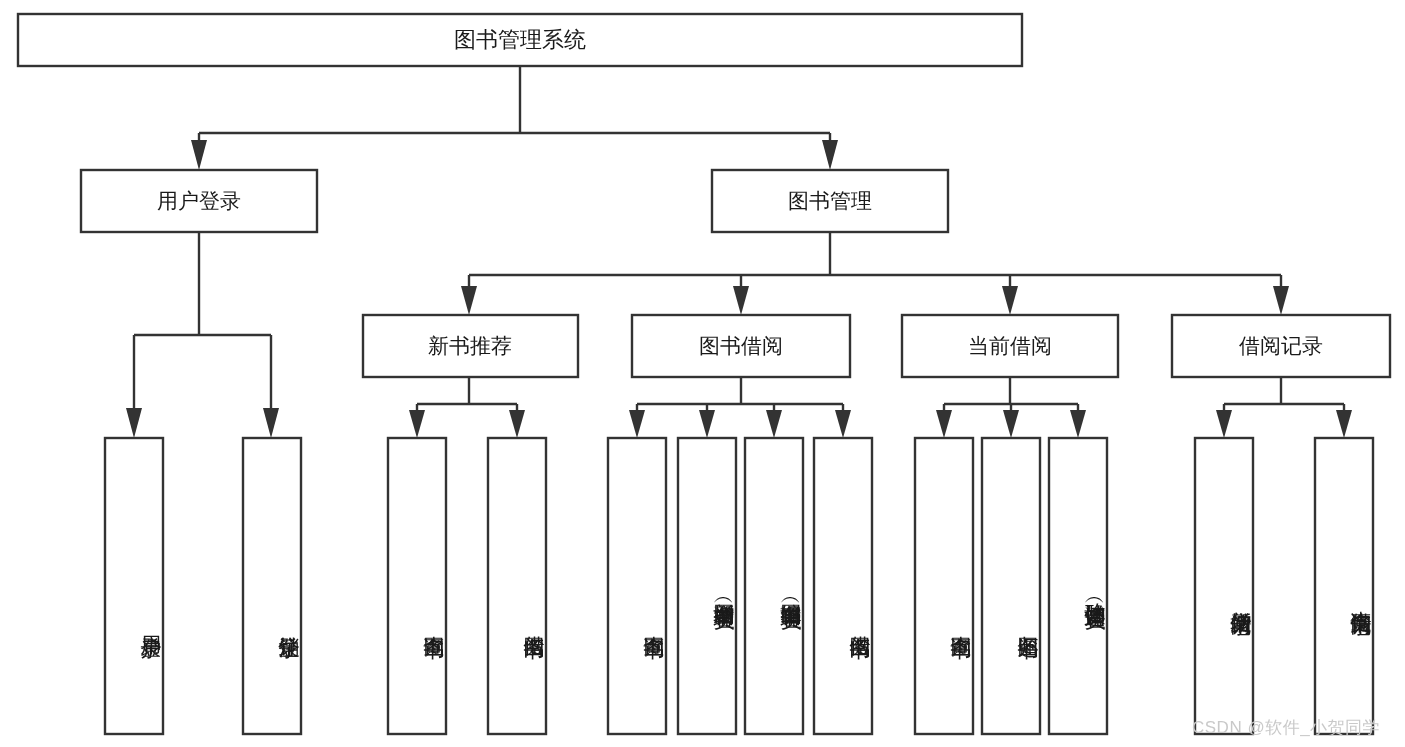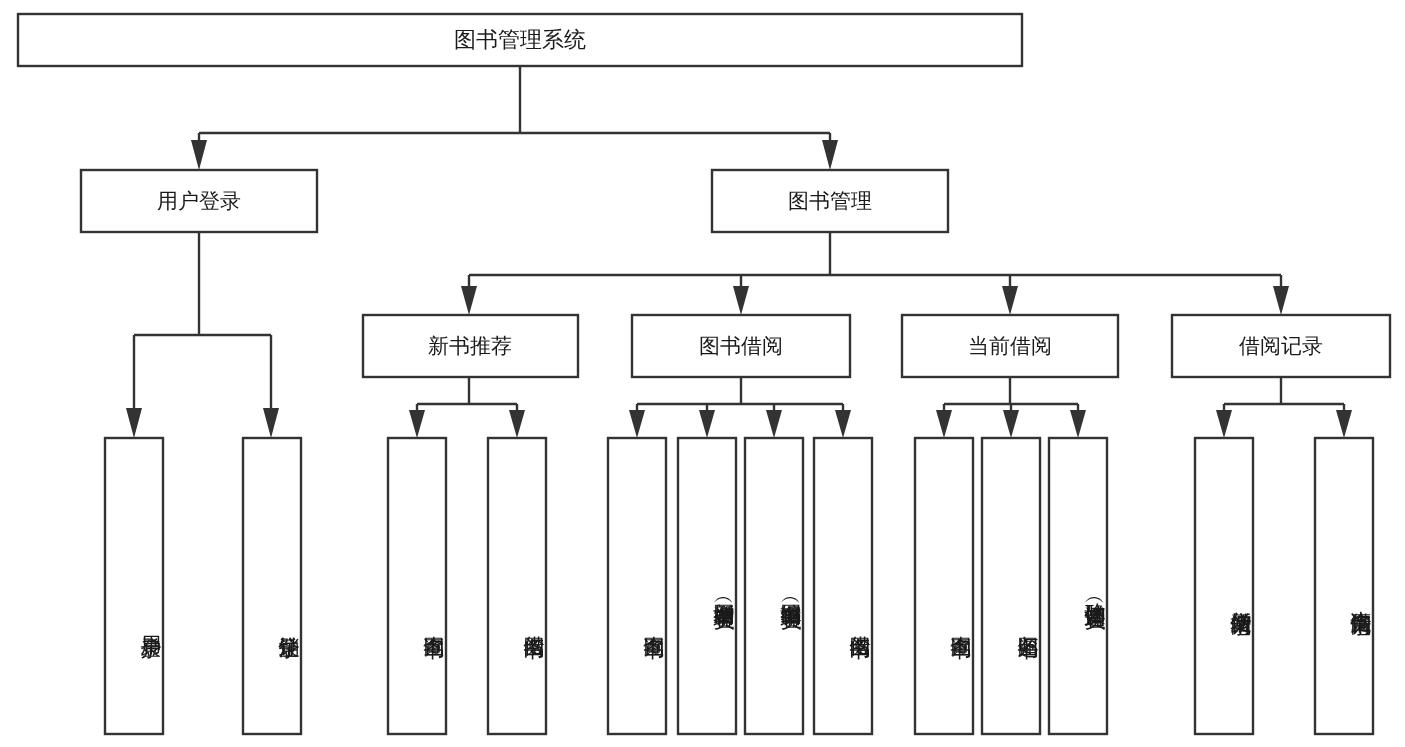--- a/index.html
+++ b/index.html
@@ -213,14 +213,15 @@
   <div class="vlabel" style="left:608px; top:508px;  width:58px; height:226px;">查询图书</div>
   <div class="vlabel" style="left:678px; top:446px;  width:58px; height:288px;">新增图书（管理员）</div>
   <div class="vlabel" style="left:745px; top:446px;  width:58px; height:288px;">编辑图书（管理员）</div>
   <div class="vlabel" style="left:814px; top:508px;  width:58px; height:226px;">借阅图书</div>
   <div class="vlabel" style="left:915px; top:508px;  width:58px; height:226px;">查询图书</div>
   <div class="vlabel" style="left:982px; top:508px;  width:58px; height:226px;">归还图书</div>
   <div class="vlabel" style="left:1049px; top:446px; width:58px; height:288px;">确认归还（管理员）</div>
   <div class="vlabel" style="left:1195px; top:460px; width:58px; height:274px;">新增借阅记录</div>
   <div class="vlabel" style="left:1315px; top:460px; width:58px; height:274px;">查询借阅记录</div>
 
+  <div class="watermark" style="left:1192px; top:716px;">CSDN @软件_小贺同学</div>
 
 </div>
 
 </body></html>

